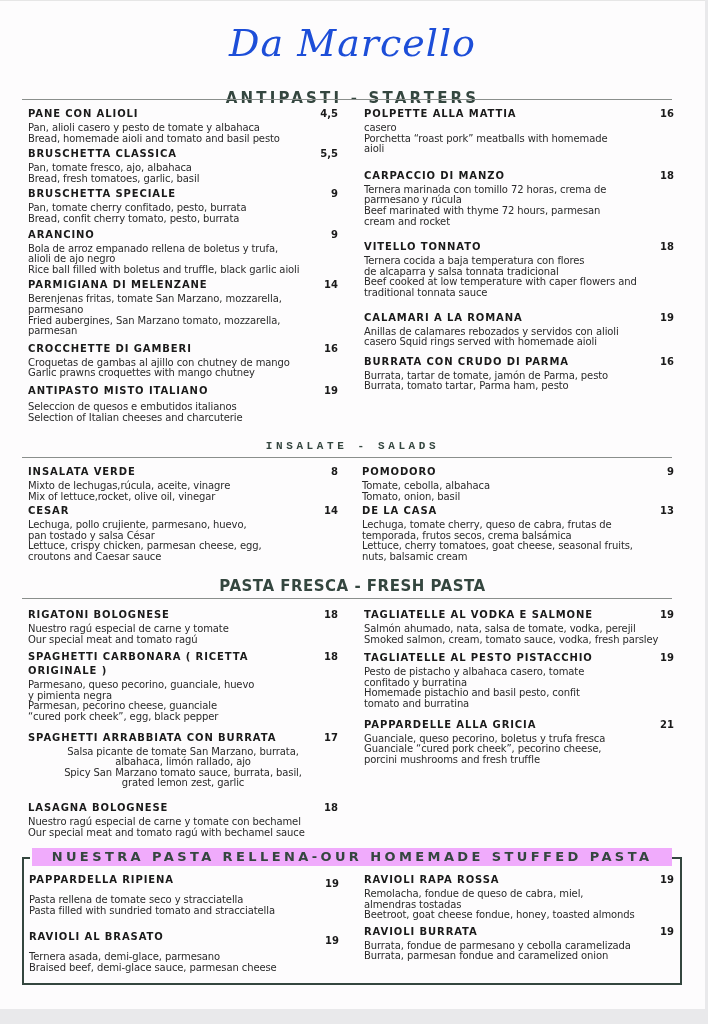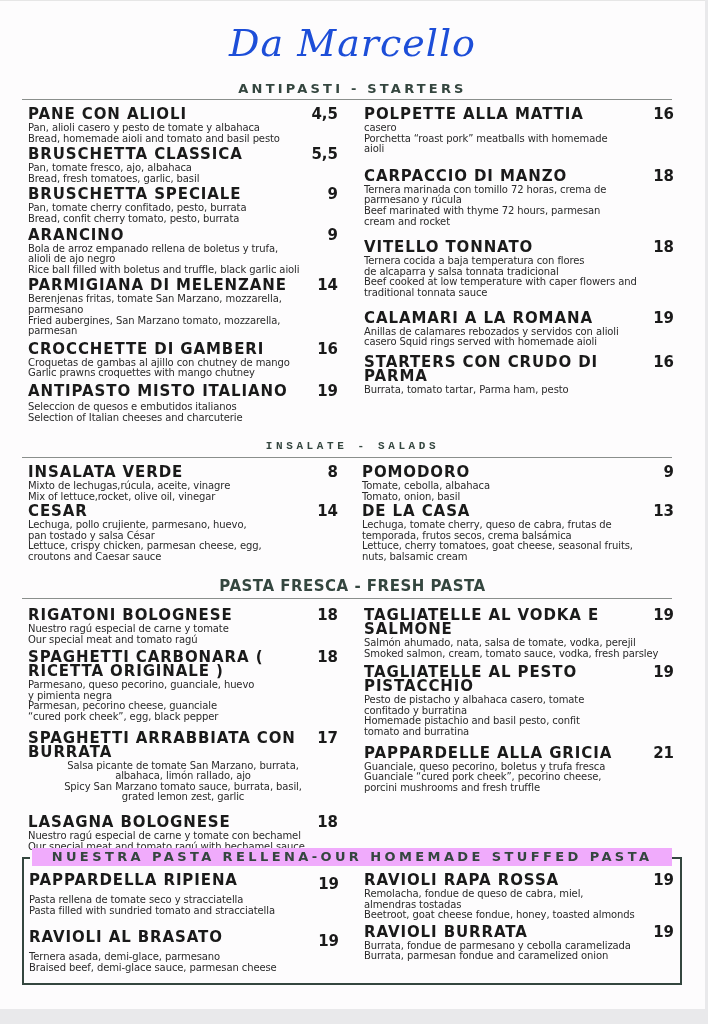--- a/index.html
+++ b/index.html
@@ -25,21 +25,21 @@
     font-family:"DejaVu Sans", sans-serif; font-weight:bold;
     color:#34463f; line-height:20px;
   }
   .sec-rule {
     position:absolute; height:1px; background:#8a8f8c;
   }
   .col { position:absolute; }
   .item { position:relative; }
   .item-head {
     display:flex; justify-content:space-between; align-items:flex-start;
-    font-family:"DejaVu Sans", sans-serif; font-weight:bold; font-size:15px;
+    font-family:"DejaVu Sans", sans-serif; font-weight:bold; font-size:10px;
     letter-spacing:0.9px; color:#1a1a1a; line-height:14px;
   }
   .item-price { font-weight:bold; letter-spacing:0; padding-left:6px; }
   .item-desc {
     font-family:"DejaVu Sans", sans-serif; font-size:10px; color:#2a2a2a;
     line-height:10.6px; letter-spacing:-0.1px;
   }
   .stuffed-box {
     position:absolute; left:22px; top:856px; width:656px; height:126px;
     border-left:2px solid #34463f; border-right:2px solid #34463f; border-bottom:2px solid #34463f;
@@ -52,21 +52,21 @@
     background:#f0abfc; white-space:nowrap;
   }
 </style>
 </head>
 <body>
 
 <div class="page">
 
   <div class="logo">Da Marcello</div>
 
-  <div class="sec-title" style="top:78px;font-size:13px;letter-spacing:3.2px;">ANTIPASTI - STARTERS</div>
+  <div class="sec-title" style="top:87px;font-size:15px;letter-spacing:3.2px;">ANTIPASTI - STARTERS</div>
   <div class="sec-rule" style="left:22px;width:650px;top:98px;"></div>
 
   <div class="col" style="left:28px;top:106px;width:310px;">
       <div class="item" style="margin-bottom: 3px;">
         <div class="item-head">
           <span>PANE CON ALIOLI</span>
           <span class="item-price">4,5</span>
         </div>
         <div class="item-desc" style="margin-top: 2px;">
           <div>Pan, alioli casero y pesto de tomate y albahaca</div>
@@ -178,24 +178,25 @@
           <span>CALAMARI A LA ROMANA</span>
           <span class="item-price">19</span>
         </div>
         <div class="item-desc" style="margin-top: 2px;">
           <div>Anillas de calamares rebozados y servidos con alioli</div>
           <div>casero Squid rings served with homemade aioli</div>
         </div>
       </div>
       <div class="item" style="margin-bottom: 0px;">
         <div class="item-head">
-          <span>STARTERS CON CRUDO DI PARMA</span>
+          <span>BURRATA CON CRUDO DI PARMA</span>
           <span class="item-price">16</span>
         </div>
         <div class="item-desc" style="margin-top: 2px;">
+          <div>Burrata, tartar de tomate, jamón de Parma, pesto</div>
           <div>Burrata, tomato tartar, Parma ham, pesto</div>
         </div>
       </div>
     </div>
 
   <div class="sec-title" style="top:435px;font-size:11px;letter-spacing:3.6px;font-family:Liberation Mono, monospace;">INSALATE - SALADS</div>
   <div class="sec-rule" style="left:22px;width:650px;top:456px;"></div>
 
   <div class="col" style="left:28px;top:464px;width:310px;">
       <div class="item" style="margin-bottom: 2px;">

